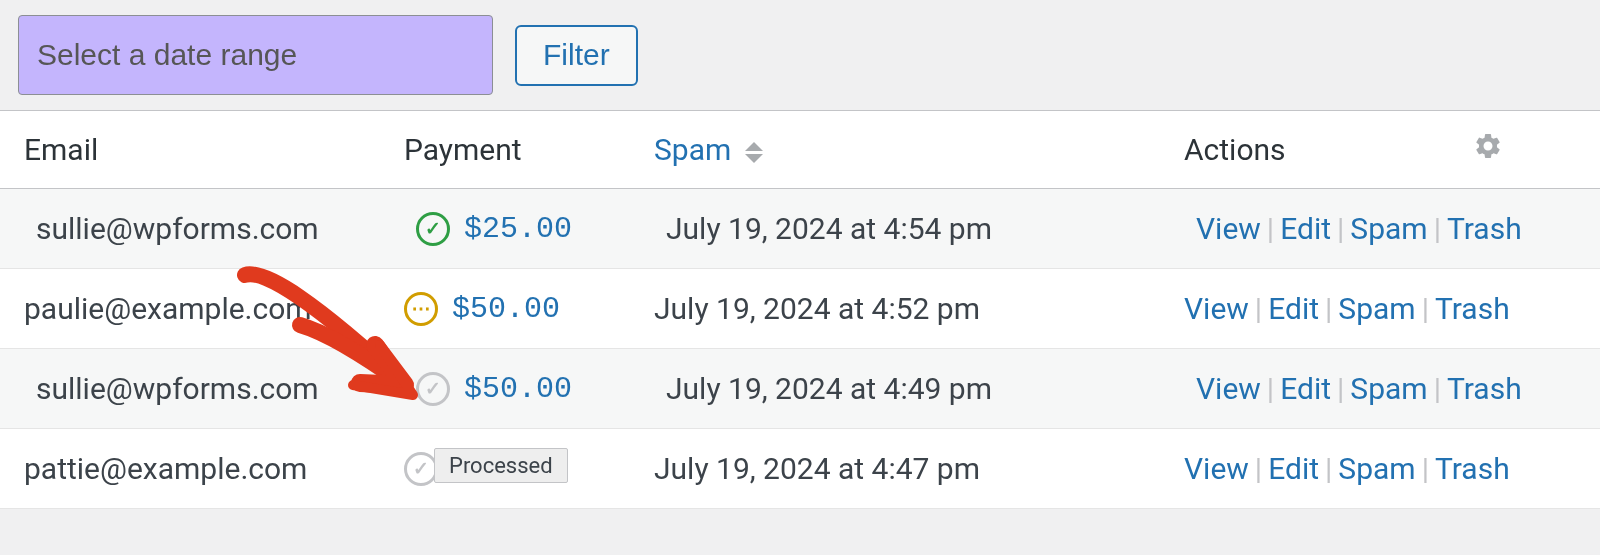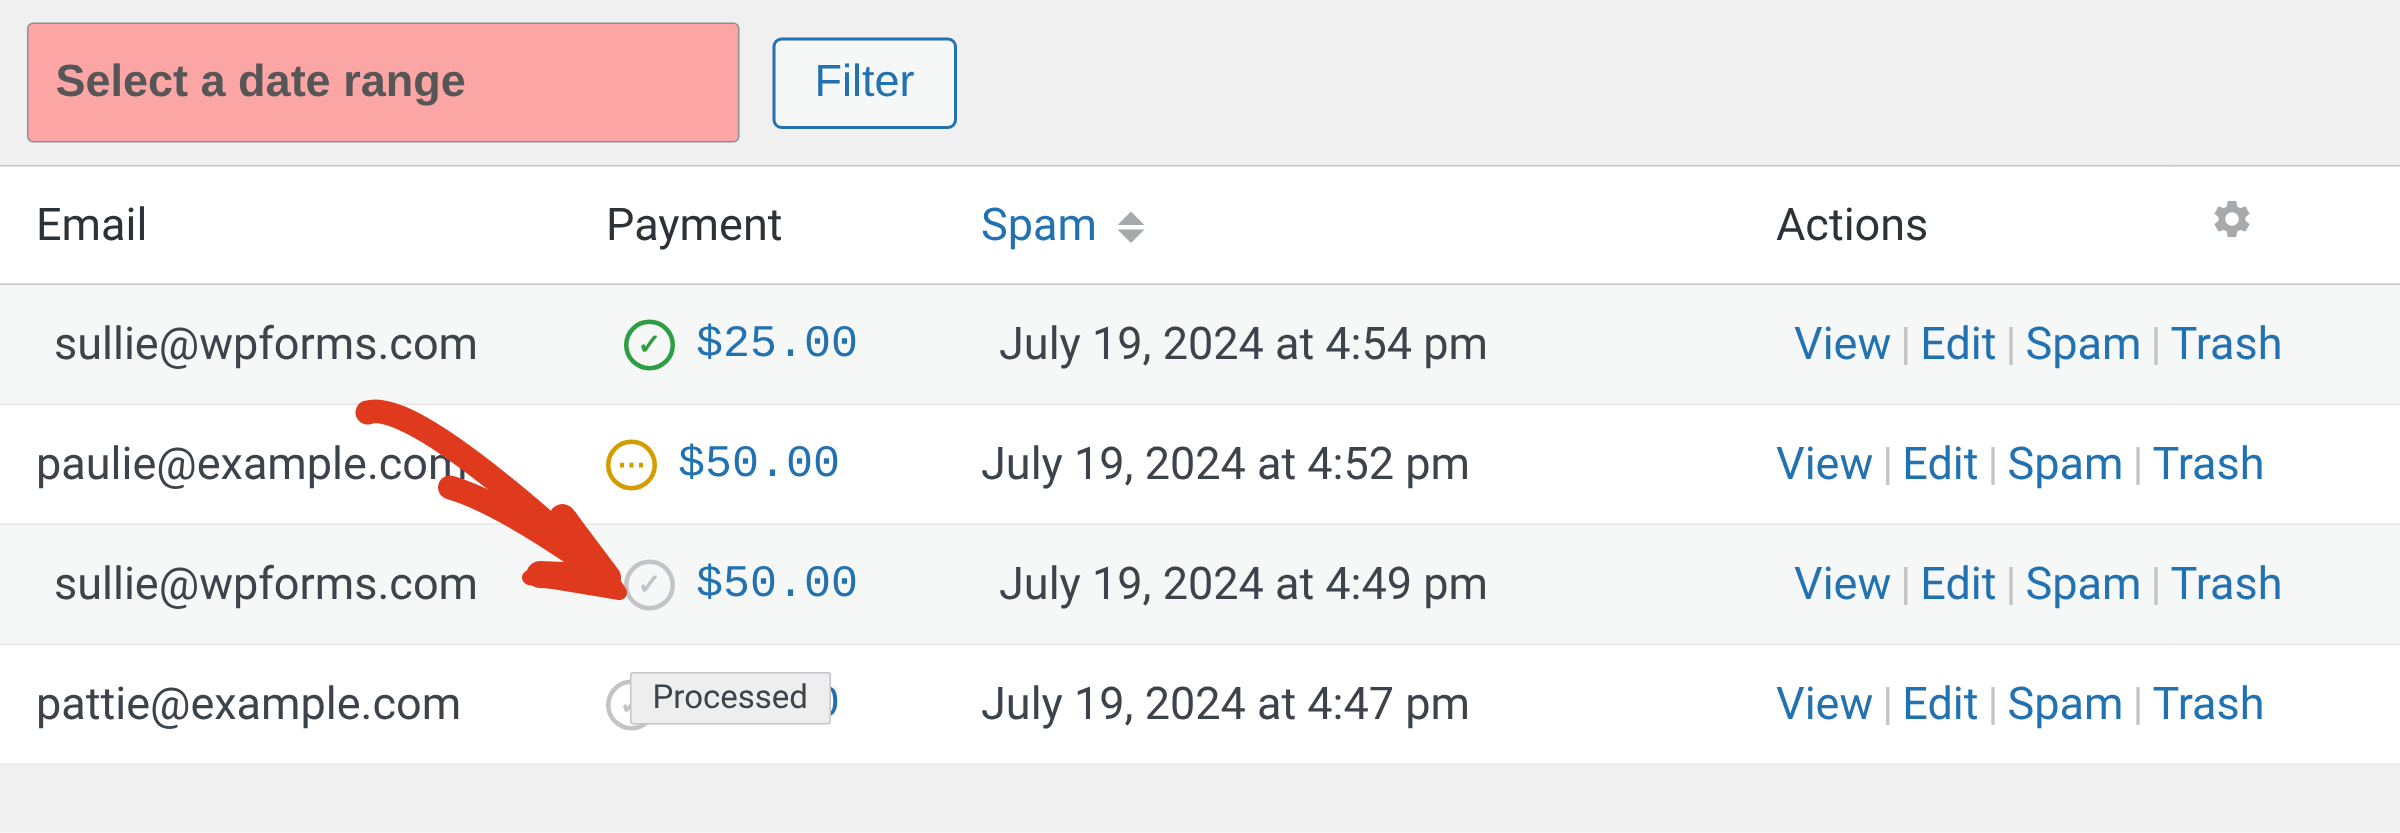--- a/index.html
+++ b/index.html
@@ -18,22 +18,21 @@
       background: #f0f0f1;
     }
     .date-range-input {
       width: 475px;
       height: 80px;
       border: 1px solid #8c8f94;
       border-radius: 4px;
       padding: 0 18px;
       font-size: 30px;
       color: #565656;
-      background: #fca5a5;
-      font-weight: bold;
+      background: #c4b5fd;
     }
     .date-range-input::placeholder { color: #565656; }
     .filter-btn {
       margin-left: 22px;
       height: 61px;
       padding: 0 26px;
       border: 2px solid #2271b1;
       border-radius: 6px;
       background: #f6f7f7;
       color: #2271b1;
@@ -203,21 +202,21 @@
             <span class="status-icon status-processed">✓</span>
             <span class="amount">$25.00</span>
           </div>
         </td>
         <td>July 19, 2024 at 4:47 pm</td>
         <td colspan="2" class="actions"><a>View</a><span class="sep">|</span><a>Edit</a><span class="sep">|</span><a>Spam</a><span class="sep">|</span><a>Trash</a></td>
       </tr>
     </tbody>
 </table>
 
-<div class="tooltip" id="tooltip" style="left: 420px; top: 448px;">Processed</div>
+<div class="tooltip" id="tooltip" style="left: 434px; top: 448px;">Processed</div>
 
 <svg class="arrow-svg" width="230" height="170">
   <defs></defs>
   <path d="M 20 20 Q 50 10 180 130" stroke="#e03a1e" stroke-width="16" fill="none" stroke-linecap="round"></path>
   <path d="M 75 70 Q 110 80 180 130" stroke="#e03a1e" stroke-width="16" fill="none" stroke-linecap="round"></path>
   <path d="M 180 130 L 150 90 M 180 130 L 135 128" stroke="#e03a1e" stroke-width="18" fill="none" stroke-linecap="round"></path>
   <path d="M 188 140 L 155 90 L 188 140 L 128 130 Z" fill="#e03a1e" stroke="#e03a1e" stroke-width="10" stroke-linejoin="round"></path>
 </svg>
 
 </body></html>

